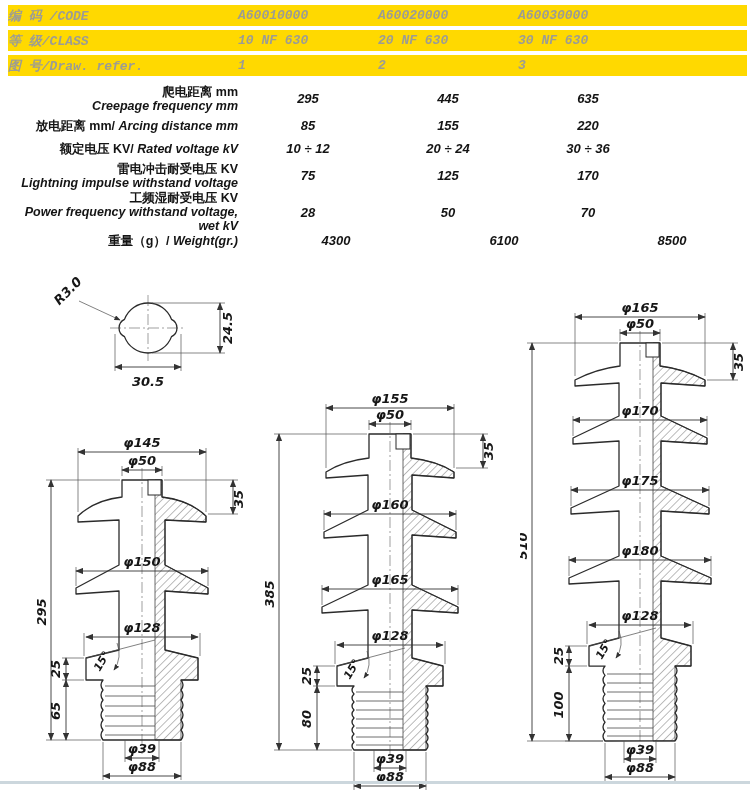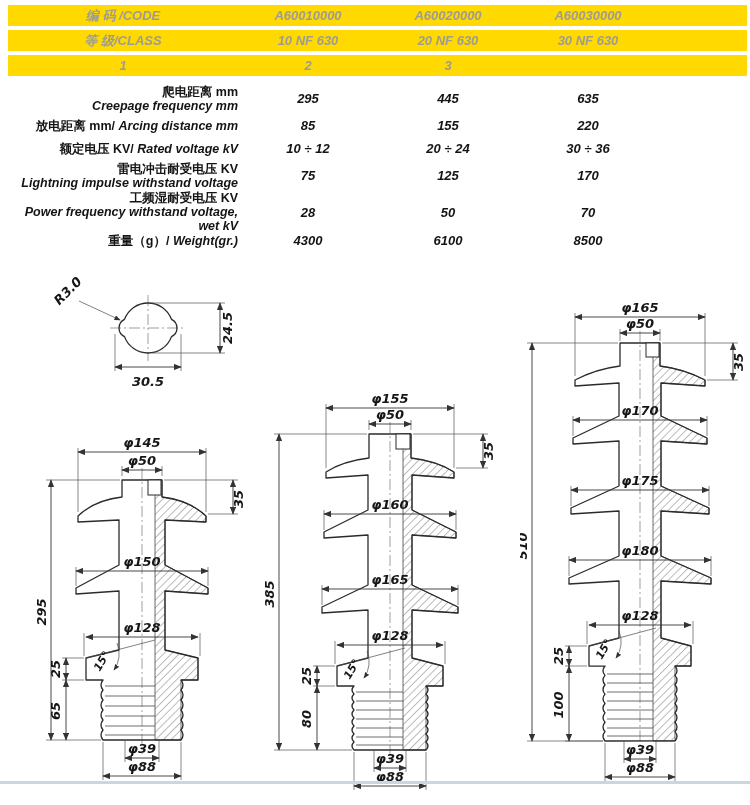--- a/index.html
+++ b/index.html
@@ -3,30 +3,30 @@
 <meta charset="utf-8">
 <style>
   html,body{margin:0;padding:0;}
   body{width:750px;height:805px;background:#ffffff;position:relative;overflow:hidden;
        font-family:"Liberation Sans","DejaVu Sans",sans-serif;}
   
   .tbl{position:absolute;left:8px;top:5px;width:739px;}
   .t-row{display:grid;grid-template-columns:230px 140px 140px 140px 1fr;align-items:center;}
   .t-row.yellow{background:#FFD900;height:21px;margin-bottom:4px;}
   .t-row.yellow .lab, .t-row.yellow .val{
-      color:#9c9c94;font-style:italic;font-weight:700;font-size:13px;text-align:center;}
+      color:#9c9c94;font-style:italic;font-weight:700;font-size:13px;font-family:Liberation Mono, monospace;}
   .t-body{padding-top:3px;}
   .t-row.body{color:#141414;}
   .t-row.body .lab{text-align:right;font-size:12.5px;line-height:14px;}
   .t-row.body .zh{font-weight:700;font-style:normal;}
   .t-row.body .en{font-weight:700;font-style:italic;}
   .t-row.body .val{text-align:center;font-weight:700;font-style:italic;font-size:13px;}
   .t-row.stacked{height:31px;}
   .t-row.inline{height:23px;}
-  .t-row.last{height:27px;padding-top:5px;}
+  .t-row.last{height:27px;padding-top:5px;gap:28px;}
   
   .drw{position:absolute;}
   svg{display:block;}
   .outl{fill:none;stroke:#2b2b2b;stroke-width:1.3;stroke-linejoin:round;}
   .thin{fill:none;stroke:#4a4a4a;stroke-width:0.7;}
   .ext{stroke:#555;stroke-width:0.7;}
   .diml{stroke:#333;stroke-width:0.9;fill:none;}
   .cl{stroke:#777;stroke-width:0.7;stroke-dasharray:11 3 2 3;}
   .ridge{stroke:#4a4a4a;stroke-width:0.8;}
   text.dim{font:italic 700 13px "DejaVu Sans",sans-serif;fill:#161616;text-anchor:middle;}
@@ -46,20 +46,21 @@
     <div></div>
   </div>
   <div class="t-row yellow">
     <div class="lab">等 级/CLASS</div>
     <div class="val">10 NF 630</div>
     <div class="val">20 NF 630</div>
     <div class="val">30 NF 630</div>
     <div></div>
   </div>
   <div class="t-row yellow">
+    <div class="lab">图 号/Draw. refer.</div>
     <div class="val">1</div>
     <div class="val">2</div>
     <div class="val">3</div>
     <div></div>
   </div>
 
   <div class="t-body">
     <div class="t-row body stacked">
       <div class="lab">
         <div class="zh">爬电距离 mm</div>

